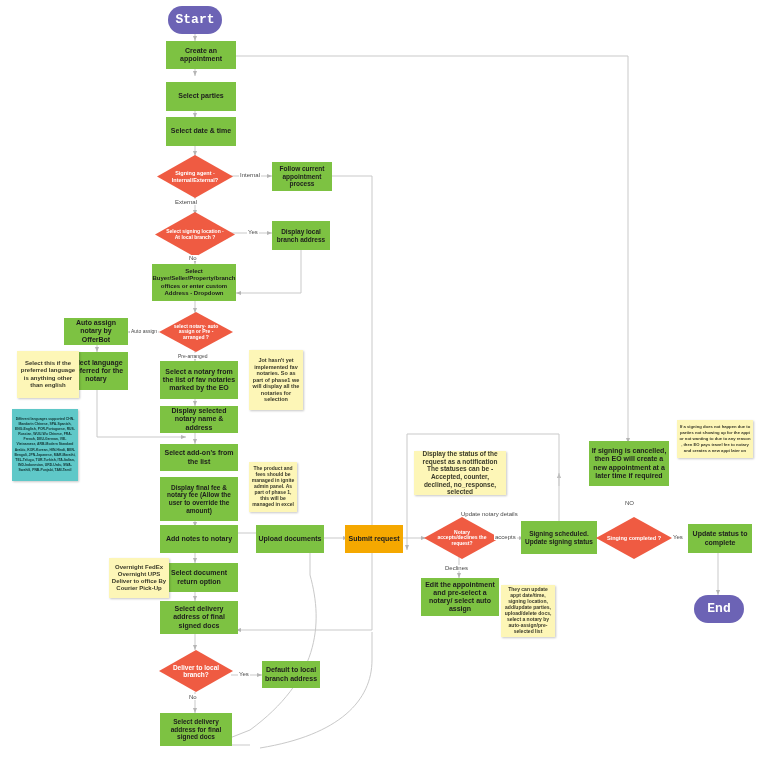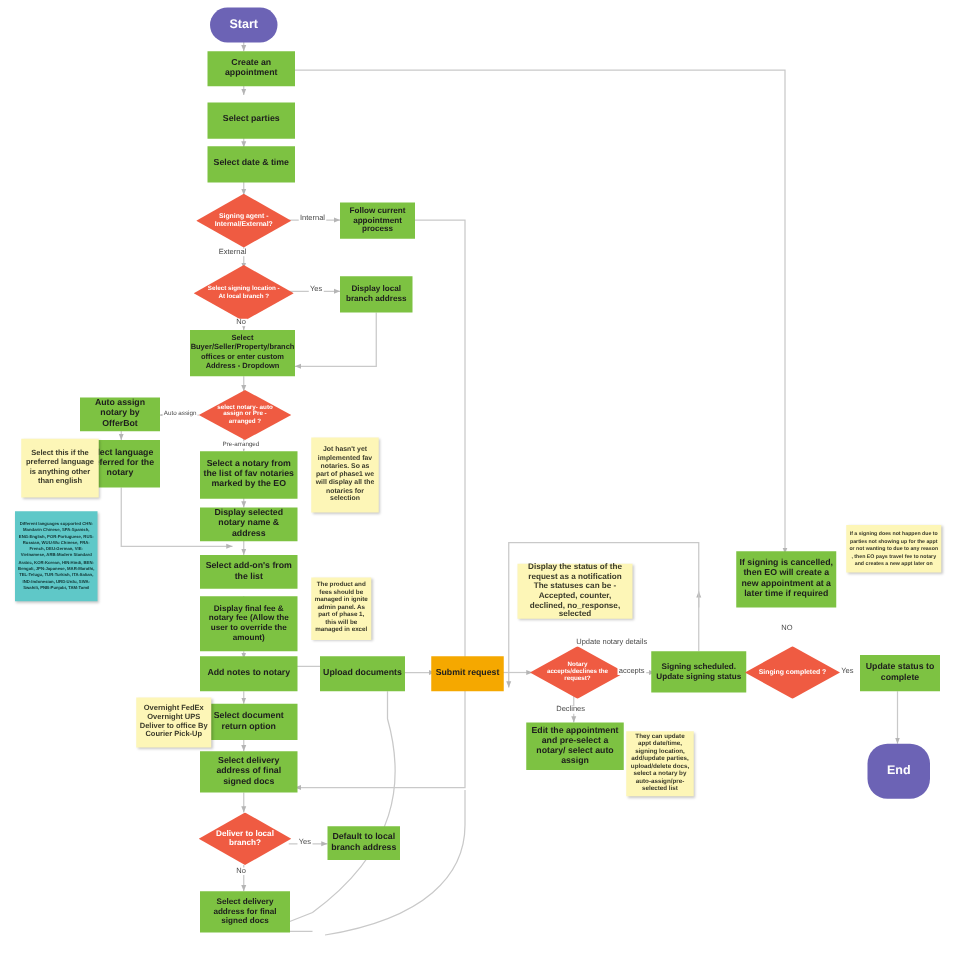--- a/index.html
+++ b/index.html
@@ -19,21 +19,21 @@
         font-weight:bold;}
   .dec-wrap{position:absolute;}
   .dec-wrap .lbl{position:absolute;left:0;top:0;width:100%;height:100%;
         display:flex;align-items:center;justify-content:center;text-align:center;
         font-weight:bold;color:#ffffff;line-height:1.12;padding:0 14%;
         box-sizing:border-box;}
   .dec-wrap svg{position:absolute;left:0;top:0;}
   .edge-label{position:absolute;color:#4a4a4a;font-weight:normal;
         background:#ffffff;padding:0 1px;white-space:nowrap;}
   .f5{font-size:5px;} .f55{font-size:5.5px;} .f6{font-size:6px;}
-  .f65{font-size:6.5px;} .f7{font-size:7px;} .f9{font-size:10px;}
+  .f65{font-size:6.5px;} .f7{font-size:7px;} .f9{font-size:13px;font-family:Liberation Mono, monospace;}
 </style>
 </head>
 <body>
 
 <div id="canvas">
 
   <svg id="wires" viewBox="0 0 768 771" xmlns="http://www.w3.org/2000/svg">
     <defs>
       <marker id="ar" markerWidth="6" markerHeight="6" refX="5" refY="3" orient="auto" markerUnits="strokeWidth">
         <path d="M0,1 L5,3 L0,5 z" fill="#b5b5b5"></path>
@@ -225,21 +225,21 @@
   </div>
 
   <div class="node proc f7" style="left:262px;top:661px;width:58px;height:27px;">
     <span>Default to local branch address</span>
   </div>
 
   <div class="node proc f65" style="left:160px;top:713px;width:72px;height:33px;">
     <span>Select delivery address  for final signed docs</span>
   </div>
 
-  <div class="node term f9" style="left:694px;top:595px;width:50px;height:44px;">
+  <div class="node term f9" style="left:694px;top:595px;width:50px;height:28px;">
     <span>End</span>
   </div>
 
   <div class="node note f6" style="left:17px;top:351px;width:62px;height:47px;">
     <span>Select this if the preferred language is anything other than english</span>
   </div>
 
   <div class="node note-cyan" style="left:12px;top:409px;width:66px;height:72px;font-size:3.4px;line-height:1.5;">
     <span>Different languages supported CHN- Mandarin Chinese, SPA-Spanish, ENG-English, POR-Portuguese, RUS-Russian, WUU-Wu Chinese, FRA-French, DEU-German, VIE-Vietnamese, ARB-Modern Standard Arabic, KOR-Korean, HIN-Hindi, BEN-Bengali, JPN-Japanese, MAR-Marathi, TEL-Telugu, TUR-Turkish, ITA-Italian, IND-Indonesian, URD-Urdu, SWA-Swahili, PNB-Punjabi, TAM-Tamil</span>
   </div>

